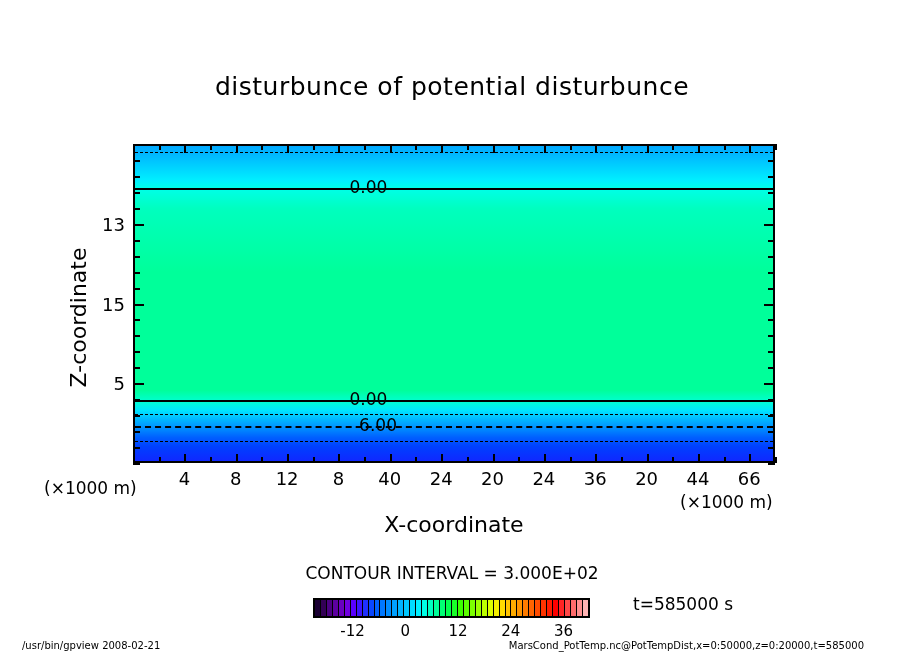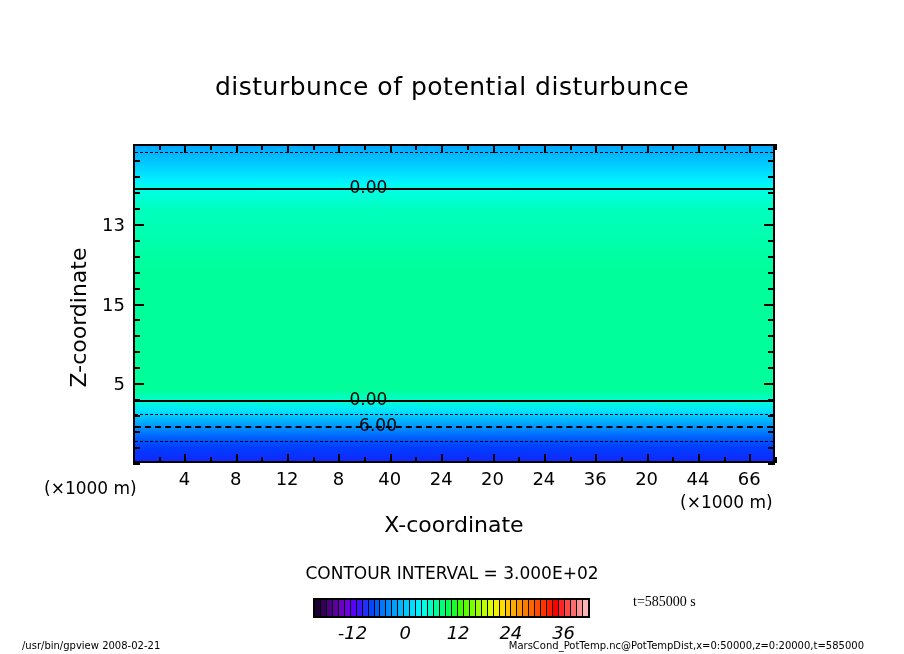--- a/index.html
+++ b/index.html
@@ -139,31 +139,29 @@
   #colorbar-wrap .swatch {
     flex: 1 1 auto;
     height: 100%;
     border-right: 1px solid #000;
     box-sizing: border-box;
   }
   #colorbar-wrap .swatch:last-child { border-right: none; }
 
   .cb-tick {
     position: absolute;
-    font-size: 18px;
+    font-size: 15px;
     transform: translateX(-50%);
     white-space: nowrap;
-    font-style: italic;
   }
 
   #time-label {
     left: 633px; top: 594px;
-    font-size: 14px;
-    white-space: nowrap;
-    font-family: Liberation Serif, serif;
+    font-size: 17px;
+    white-space: nowrap;
   }
 
   
   #footer-left {
     left: 22px; top: 640px;
     font-size: 10px;
     white-space: nowrap;
   }
   #footer-right {
     right: 40px; top: 640px;

